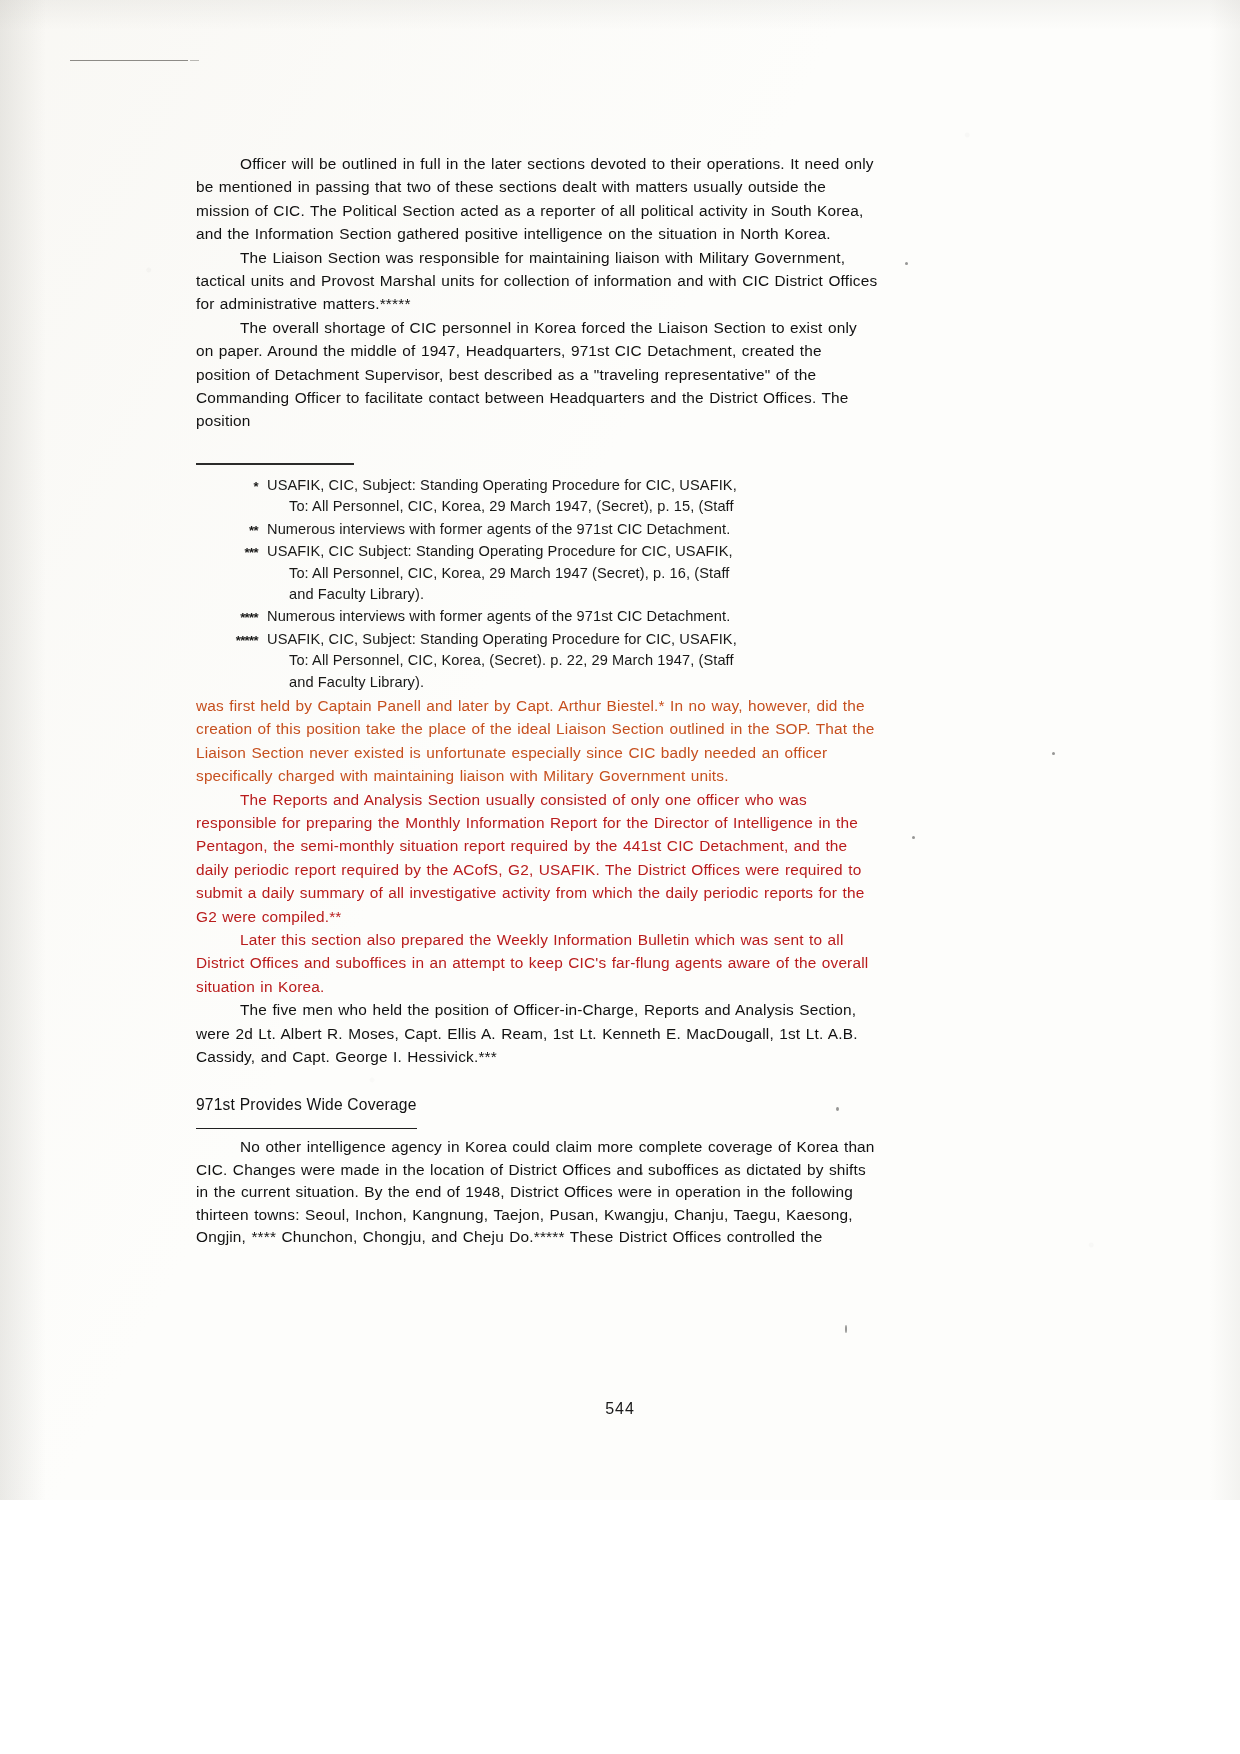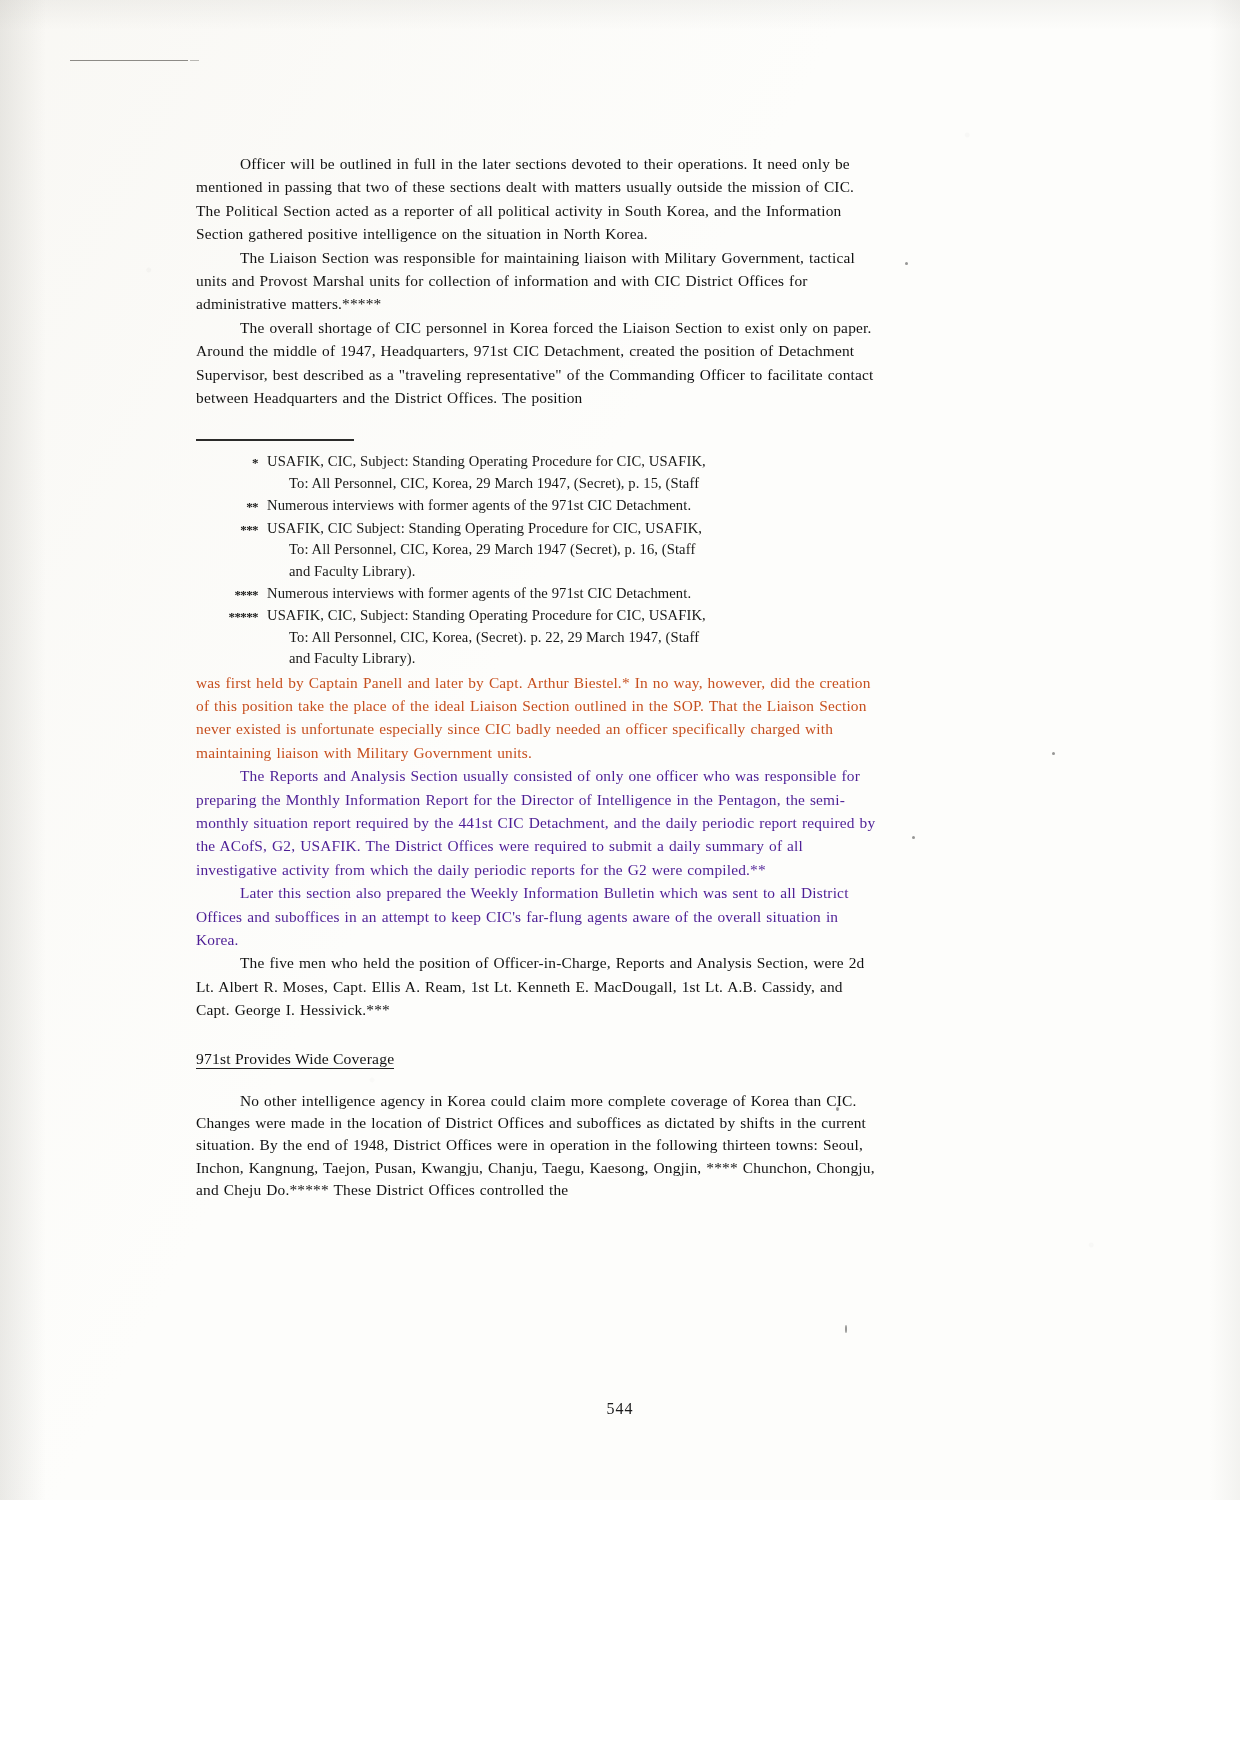--- a/index.html
+++ b/index.html
@@ -6,21 +6,21 @@
     margin: 0;
     padding: 0;
     background: #ffffff;
   }
   .page {
     position: relative;
     width: 1240px;
     height: 1500px;
     background: #fdfdfb;
     overflow: hidden;
-    font-family: Liberation Serif, serif;
+    font-family: Liberation Sans, sans-serif;
     color: #1a1a1a;
   }
   
   .scan-noise {
     position: absolute;
     inset: 0;
     pointer-events: none;
     background:
       radial-gradient(circle at 12% 18%, rgba(0,0,0,0.022) 0 2px, transparent 3px),
       radial-gradient(circle at 78% 9%, rgba(0,0,0,0.018) 0 2px, transparent 3px),
@@ -81,21 +81,21 @@
   
   .crisp { color: #111111; }
   
   .faded {
     color: #c2410c;
     opacity: 0.92;
     filter: blur(0.18px);
     font-size: 15.2px;
     line-height: 22.6px;
   }
-  .medium { color: #4c1d95; }
+  .medium { color: #b91c1c; }
 
   
   .footnotes {
     margin-top: 26px;
     position: relative;
     padding-top: 16px;
   }
   .fn-rule {
     position: absolute;
     left: 0;
@@ -130,21 +130,21 @@
 
   .heading {
     margin-top: 26px;
     font-size: 15.6px;
     line-height: 22px;
     color: #121212;
     letter-spacing: 0.2px;
   }
   .heading span.u {
     border-bottom: 1.4px solid #202020;
-    padding-bottom: 1px;
+    padding-bottom: 15px;
   }
 
   .para.tight { line-height: 22.4px; }
 
   .page-number {
     position: absolute;
     left: 0;
     right: 0;
     top: 1400px;
     text-align: center;

